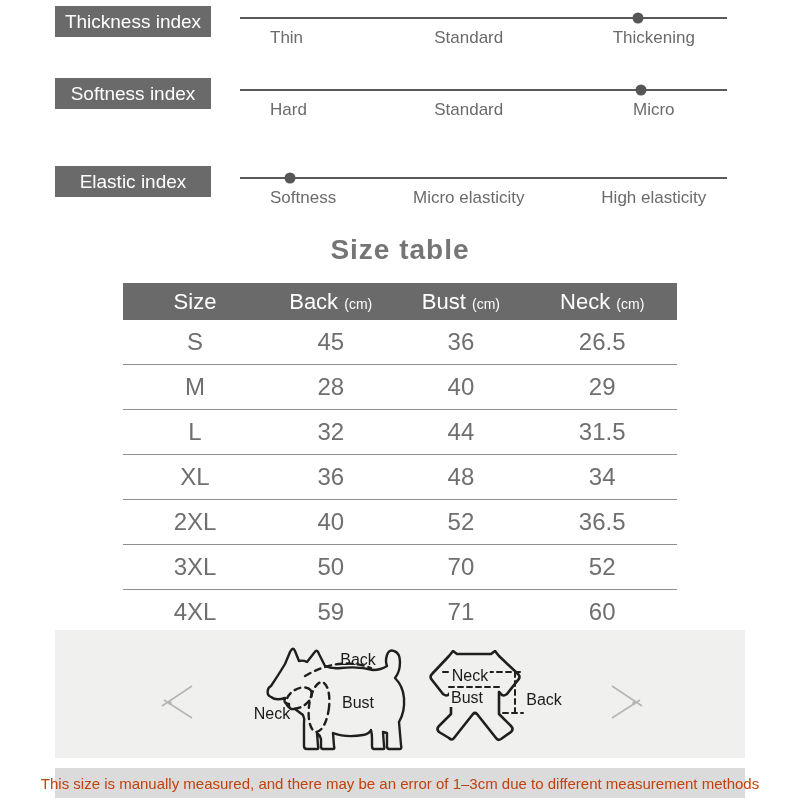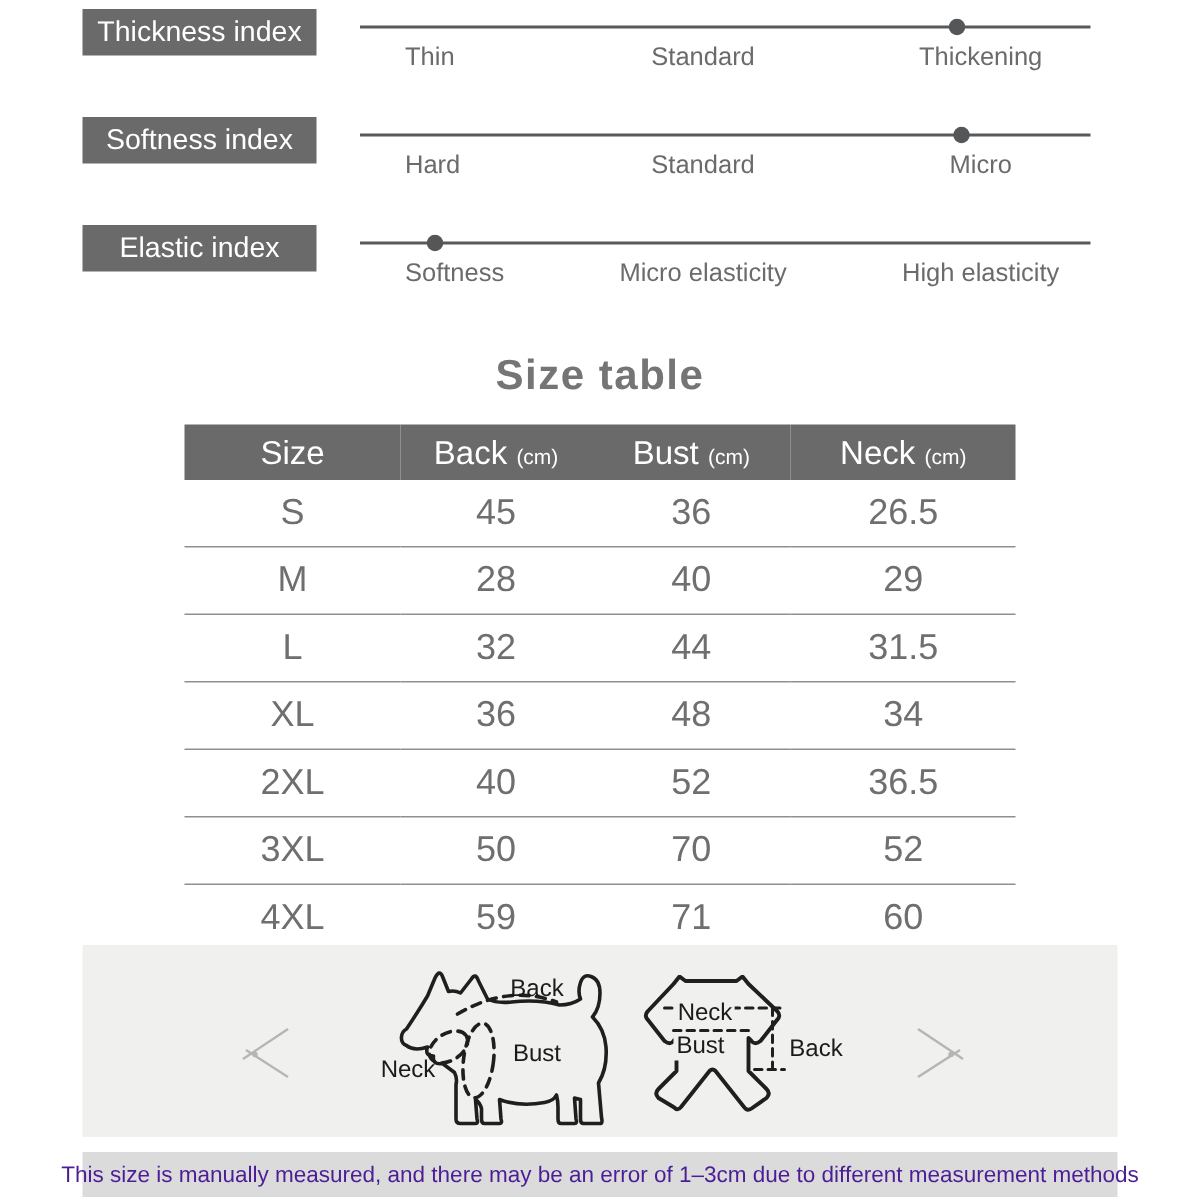--- a/index.html
+++ b/index.html
@@ -64,21 +64,21 @@
   .lbl-dog-neck    { left:217px; top:84px; }
   .lbl-dog-bust    { left:303px; top:73px; }
   .lbl-garm-neck   { left:415px; top:46px; }
   .lbl-garm-bust   { left:412px; top:68px; }
   .lbl-garm-back   { left:489px; top:70px; }
 
   
   .footer-bar {
     position:absolute; left:55px; top:768px; width:690px; height:30px;
     background:#dbdbdb; display:flex; align-items:center; justify-content:center;
-    font-size:15px; color:#4c1d95; white-space:nowrap;
+    font-size:15px; color:#c2410c; white-space:nowrap;
   }
 </style>
 </head>
 <body>
 
 <div class="page">
 
   <div class="index-row" style="top:6px">
     <div class="index-label">Thickness index</div>
     <div class="scale">
@@ -94,21 +94,21 @@
     <div class="index-label">Softness index</div>
     <div class="scale">
       <div class="scale-line"></div>
       <div class="scale-dot" style="left:82.3%"></div>
       <span class="opt opt-left">Hard</span>
       <span class="opt opt-mid">Standard</span>
       <span class="opt opt-right">Micro</span>
     </div>
   </div>
 
-  <div class="index-row" style="top:150px">
+  <div class="index-row" style="top:166px">
     <div class="index-label">Elastic index</div>
     <div class="scale">
       <div class="scale-line"></div>
       <div class="scale-dot" style="left:10.2%"></div>
       <span class="opt opt-left">Softness</span>
       <span class="opt opt-mid">Micro elasticity</span>
       <span class="opt opt-right">High elasticity</span>
     </div>
   </div>
 

